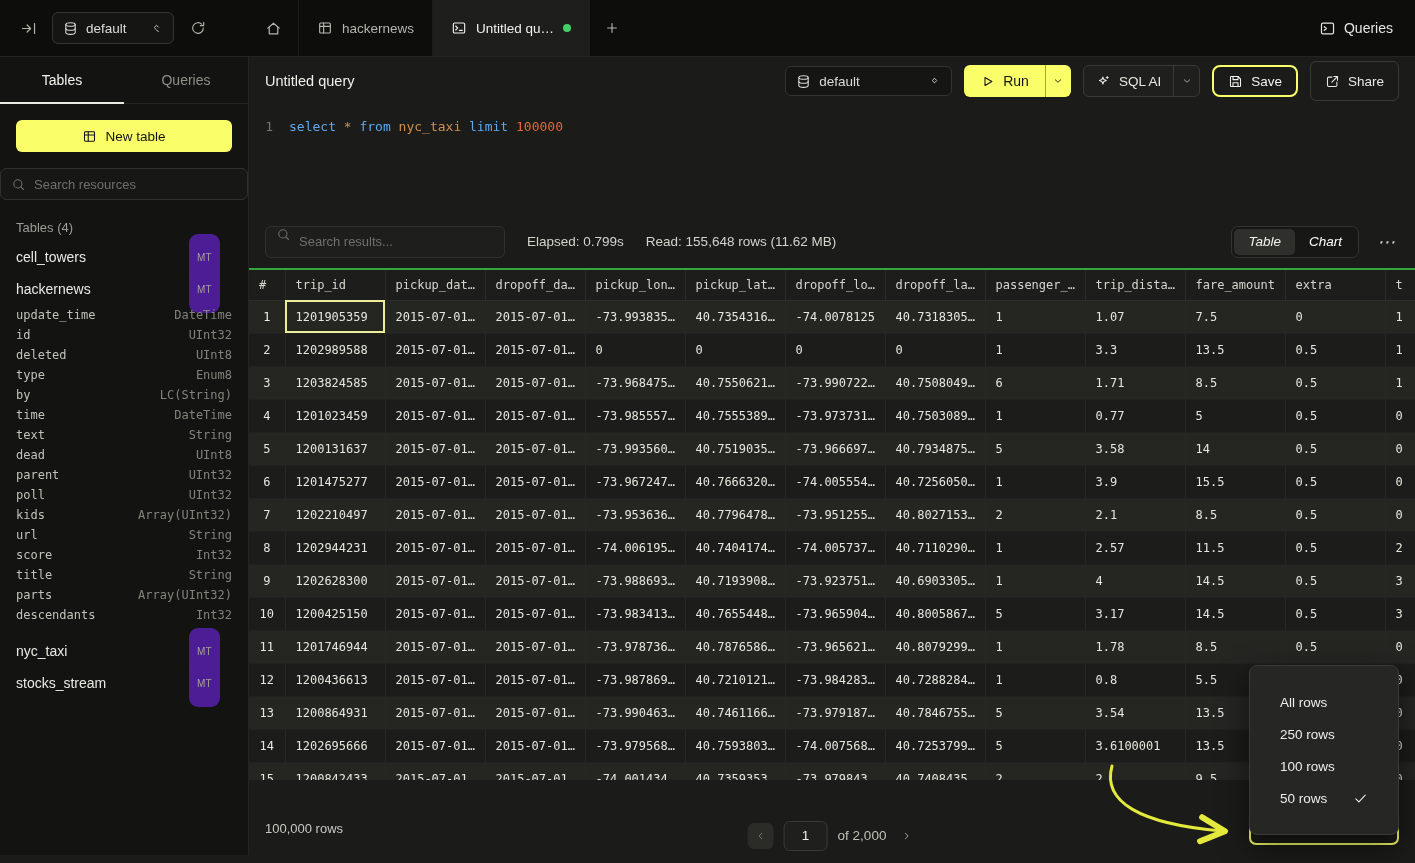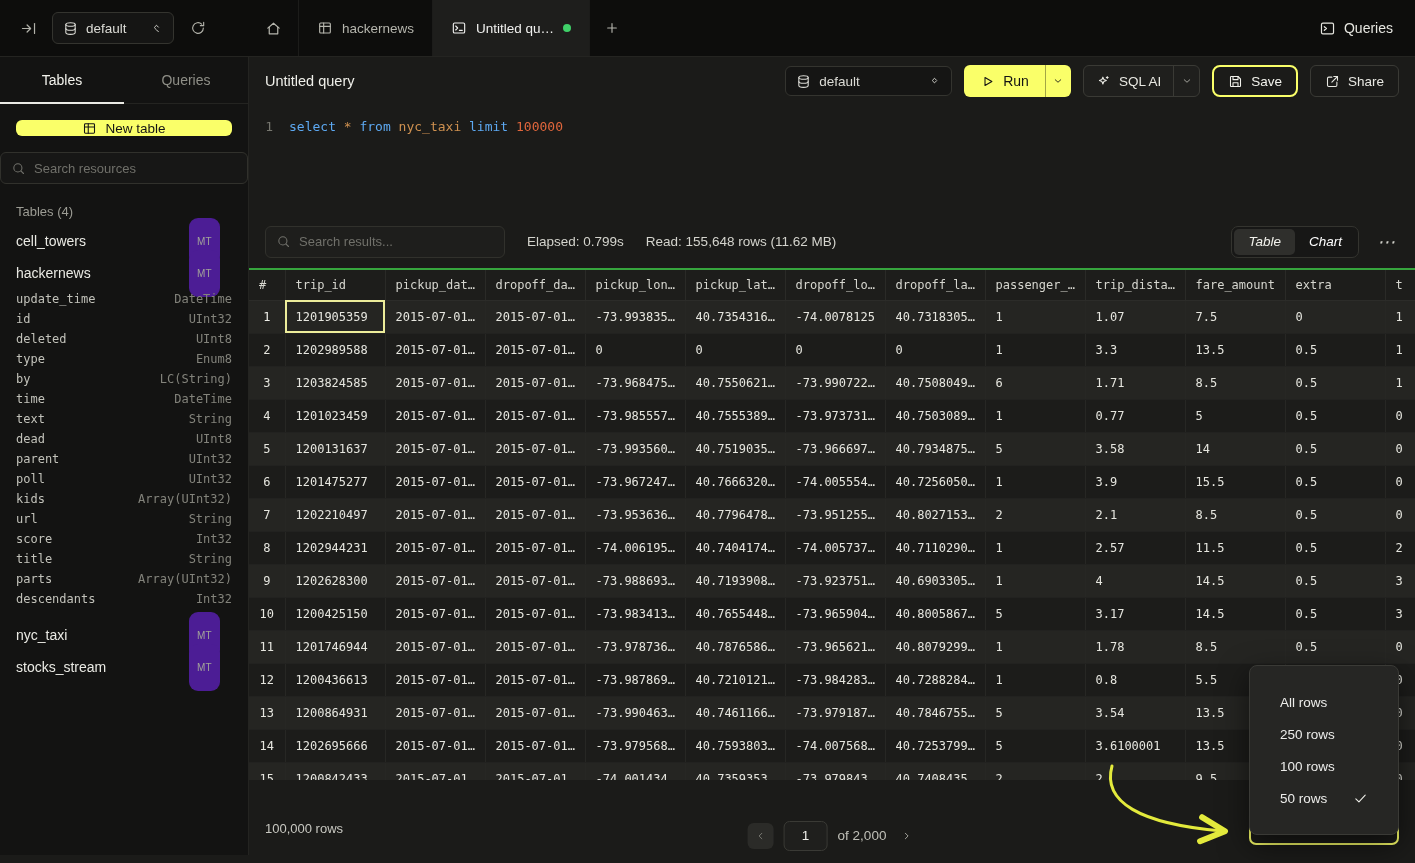--- a/index.html
+++ b/index.html
@@ -33,21 +33,21 @@
   .queries-btn { display:flex; align-items:center; gap:8px; color:#e6e6e0; font-size:14px; }
 
   
   .sidebar { position:absolute; top:57px; left:0; width:249px; bottom:8px; background:#131312;
              border-right:1px solid #242421; overflow:hidden; }
   .side-tabs { display:flex; height:47px; border-bottom:1px solid #242421; }
   .side-tab { flex:1; display:flex; align-items:center; justify-content:center; font-size:14px;
               color:#8f8f87; position:relative; cursor:pointer; }
   .side-tab.active { color:#f2f2ec; }
   .side-tab.active::after { content:""; position:absolute; left:0; right:0; bottom:-1px; height:2px; background:#eaeae4; }
-  .new-table-btn { margin:16px; width:calc(100% - 32px); height:16px; background:#FAFF69; color:#141414;
+  .new-table-btn { margin:16px; width:calc(100% - 32px); height:32px; background:#FAFF69; color:#141414;
                    border-radius:6px; display:flex; align-items:center; justify-content:center; gap:8px;
                    font-size:13.5px; font-weight:500; }
   .side-search { margin:0 0; height:32px; border:1px solid #31312c; border-radius:6px;
                  display:flex; align-items:center; gap:8px; padding:0 10px; color:#70706a; background:#171716; }
   .side-search input { flex:1; background:transparent; border:none; outline:none; color:#d8d8d2; font-size:13px; min-width:0; }
   .side-search input::placeholder { color:#70706a; }
   .side-section { margin:20px 16px 6px; font-size:13px; color:#9c9c94; }
   .side-table-row { height:32px; display:flex; align-items:center; padding:0 28px 0 16px;
                     font-size:14px; color:#eaeae4; cursor:pointer; }
   .badge { margin-left:auto; background:#4c1d95; color:#a2a29a; font-size:10px; padding:18px 8px;
@@ -68,31 +68,31 @@
   .run-main { display:flex; align-items:center; gap:8px; padding:0 16px; background:#FAFF69; color:#131313;
               font-size:14px; font-weight:500; }
   .run-caret { width:26px; display:flex; align-items:center; justify-content:center; background:#FAFF69;
                border-left:1px solid rgba(0,0,0,.35); color:#131313; }
   .sqlai-btn { height:32px; display:flex; align-items:stretch; border:1px solid #3a3a35; border-radius:6px;
                background:#1f1f1d; color:#e8e8e2; font-size:13.5px; overflow:hidden; }
   .sqlai-main { display:flex; align-items:center; gap:8px; padding:0 12px; }
   .sqlai-caret { width:26px; border-left:1px solid #3a3a35; display:flex; align-items:center; justify-content:center; color:#b8b8b0; }
   .save-btn { height:32px; border:2px solid #FAFF69; border-radius:8px; display:flex; align-items:center;
               gap:8px; padding:0 14px; color:#f2f2ec; font-size:13.5px; background:#1b1b19; }
-  .share-btn { height:32px; border:1px solid #3a3a35; border-radius:6px; display:flex; align-items:center;
+  .share-btn { height:40px; border:1px solid #3a3a35; border-radius:6px; display:flex; align-items:center;
                gap:8px; padding:0 14px; color:#e8e8e2; font-size:13.5px; }
 
   .editor { height:112px; padding:12px 0; }
   .code-line { display:flex; font-family:"DejaVu Sans Mono", monospace; font-size:13px; line-height:20px; }
   .ln { width:24px; text-align:right; margin-right:16px; color:#76766e; flex:none; }
   .tk-kw { color:#5da9f2; } .tk-warm { color:#cf9150; } .tk-num { color:#e0663c; } .tk-plain { color:#e0e0da; }
 
   .results-bar { height:49px; display:flex; align-items:center; padding:0 16px; gap:22px; }
   .results-search { width:240px; height:32px; border:1px solid #31312c; border-radius:6px; background:#1e1e1c;
-                    display:flex; align-items:center; gap:8px; padding:0 10px; color:#70706a; }
+                    display:flex; gap:8px; padding:0 10px; color:#70706a; }
   .results-search input { flex:1; background:transparent; border:none; outline:none; color:#d8d8d2; font-size:13px; min-width:0; }
   .results-search input::placeholder { color:#70706a; }
   .meta { font-size:13.5px; color:#d4d4cd; white-space:nowrap; }
   .rb-right { margin-left:auto; display:flex; align-items:center; gap:14px;font-style:italic; }
   .segmented { display:flex; border:1px solid #34342f; border-radius:7px; padding:2px; height:32px; background:#171716; }
   .seg { padding:0 14px; display:flex; align-items:center; font-size:13.5px; color:#ffffff; border-radius:5px; cursor:pointer; }
   .seg.active { background:#2f2f2c; color:#f2f2ec; }
   .more-btn { color:#cfcfc8; font-size:18px; line-height:1; padding:0 4px; }
 
   .results-viewport { position:absolute; top:211px; left:0; right:0; height:512px; overflow:hidden;

